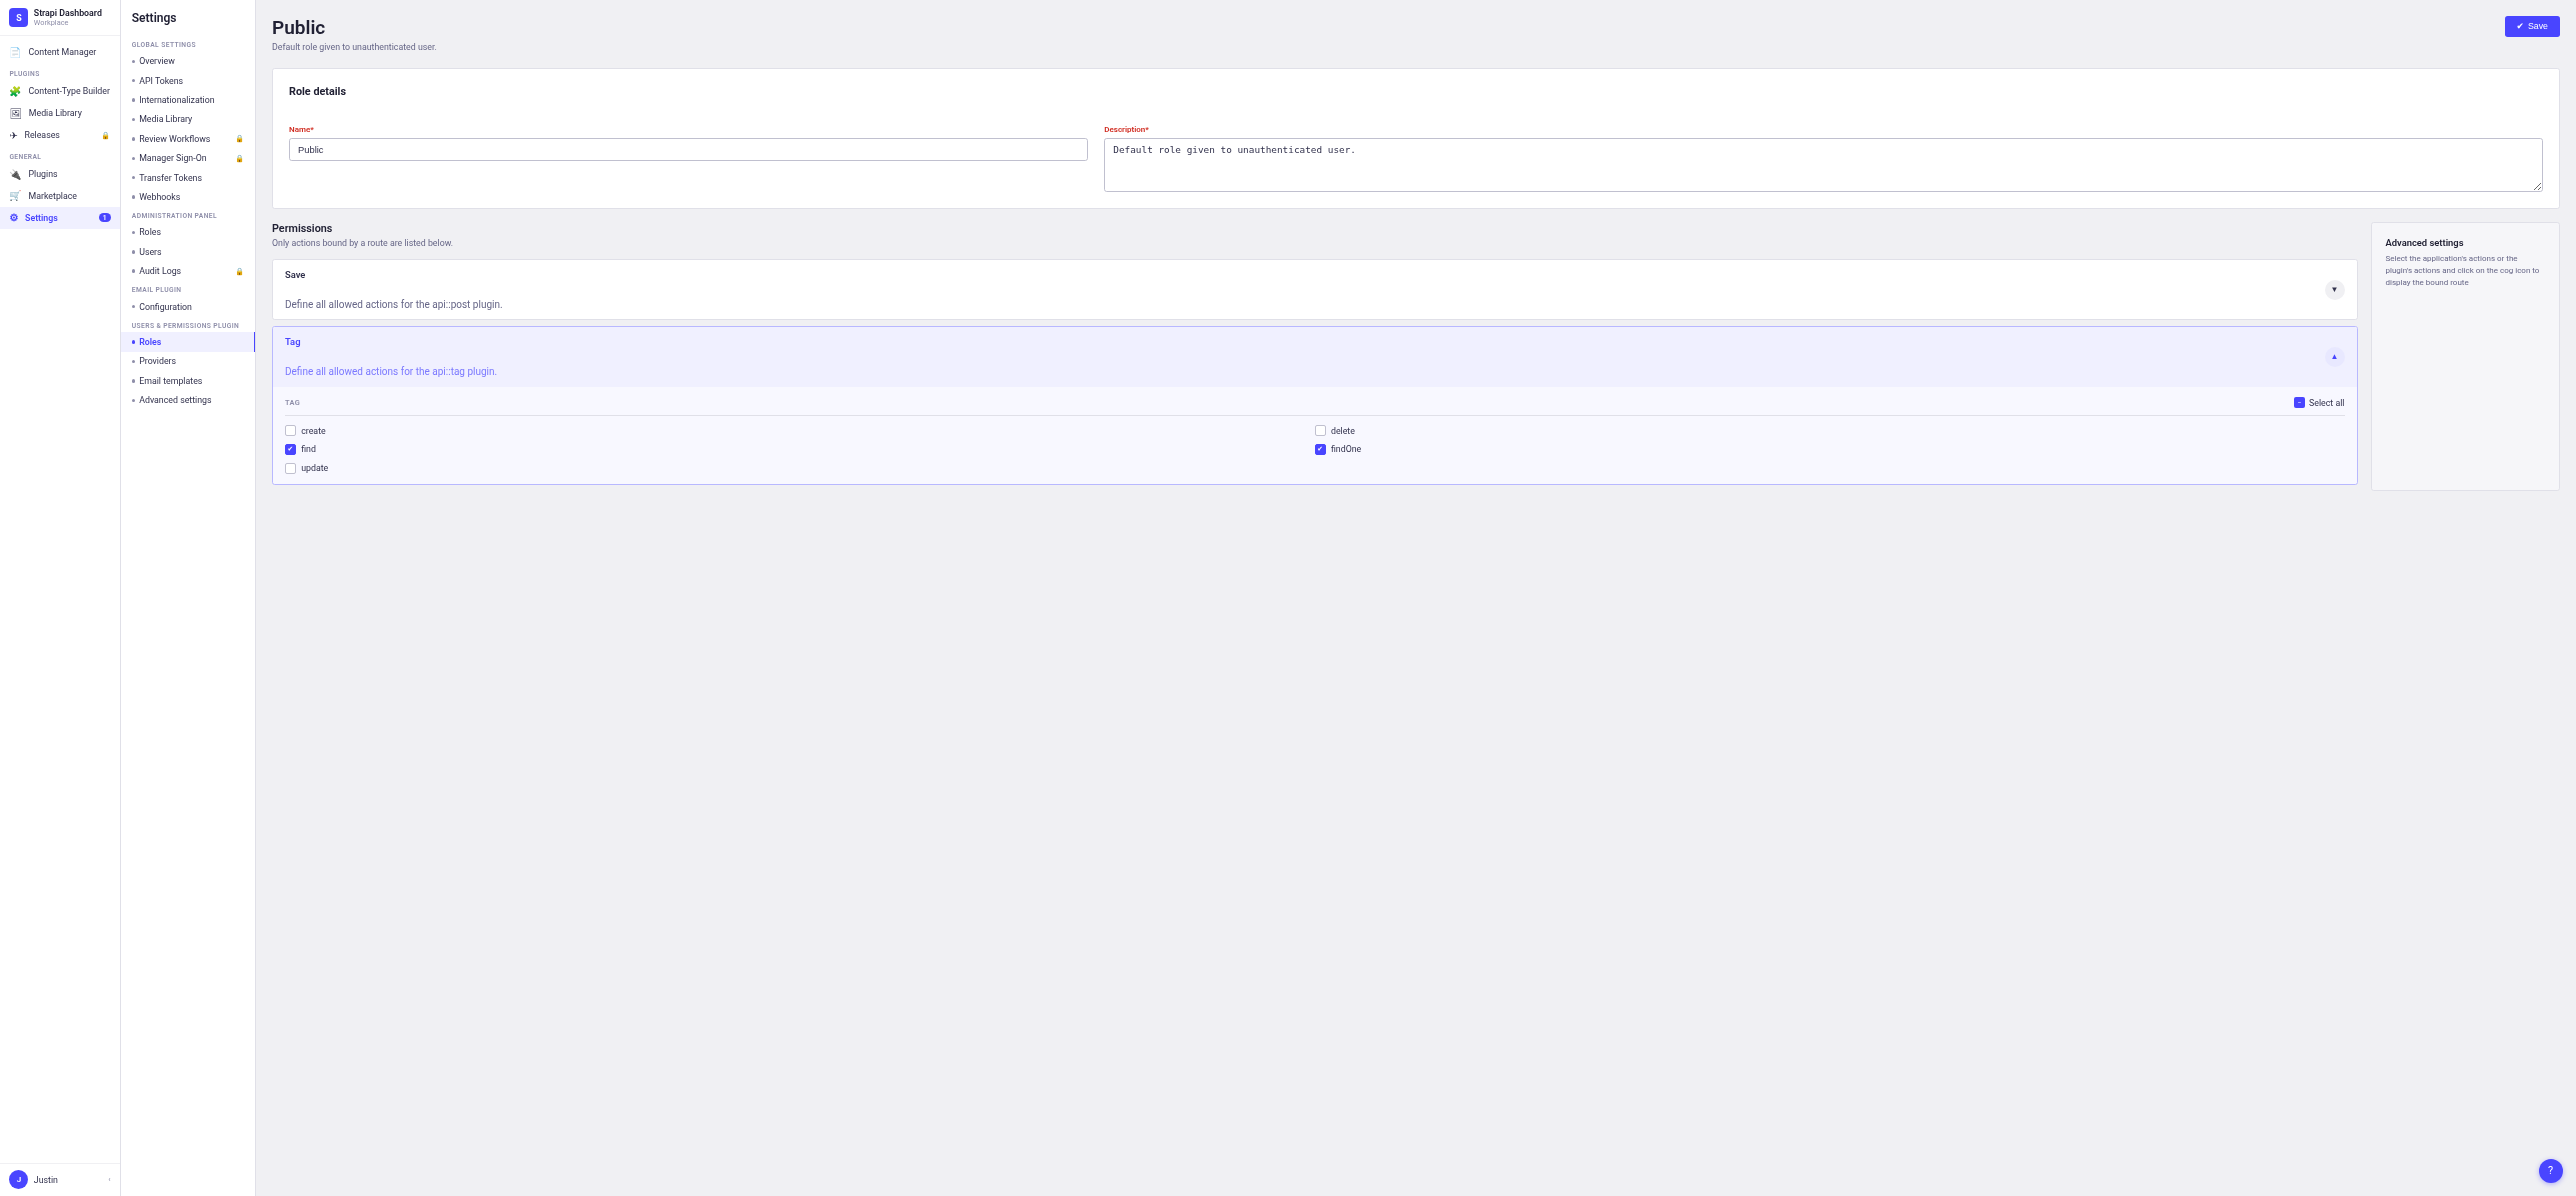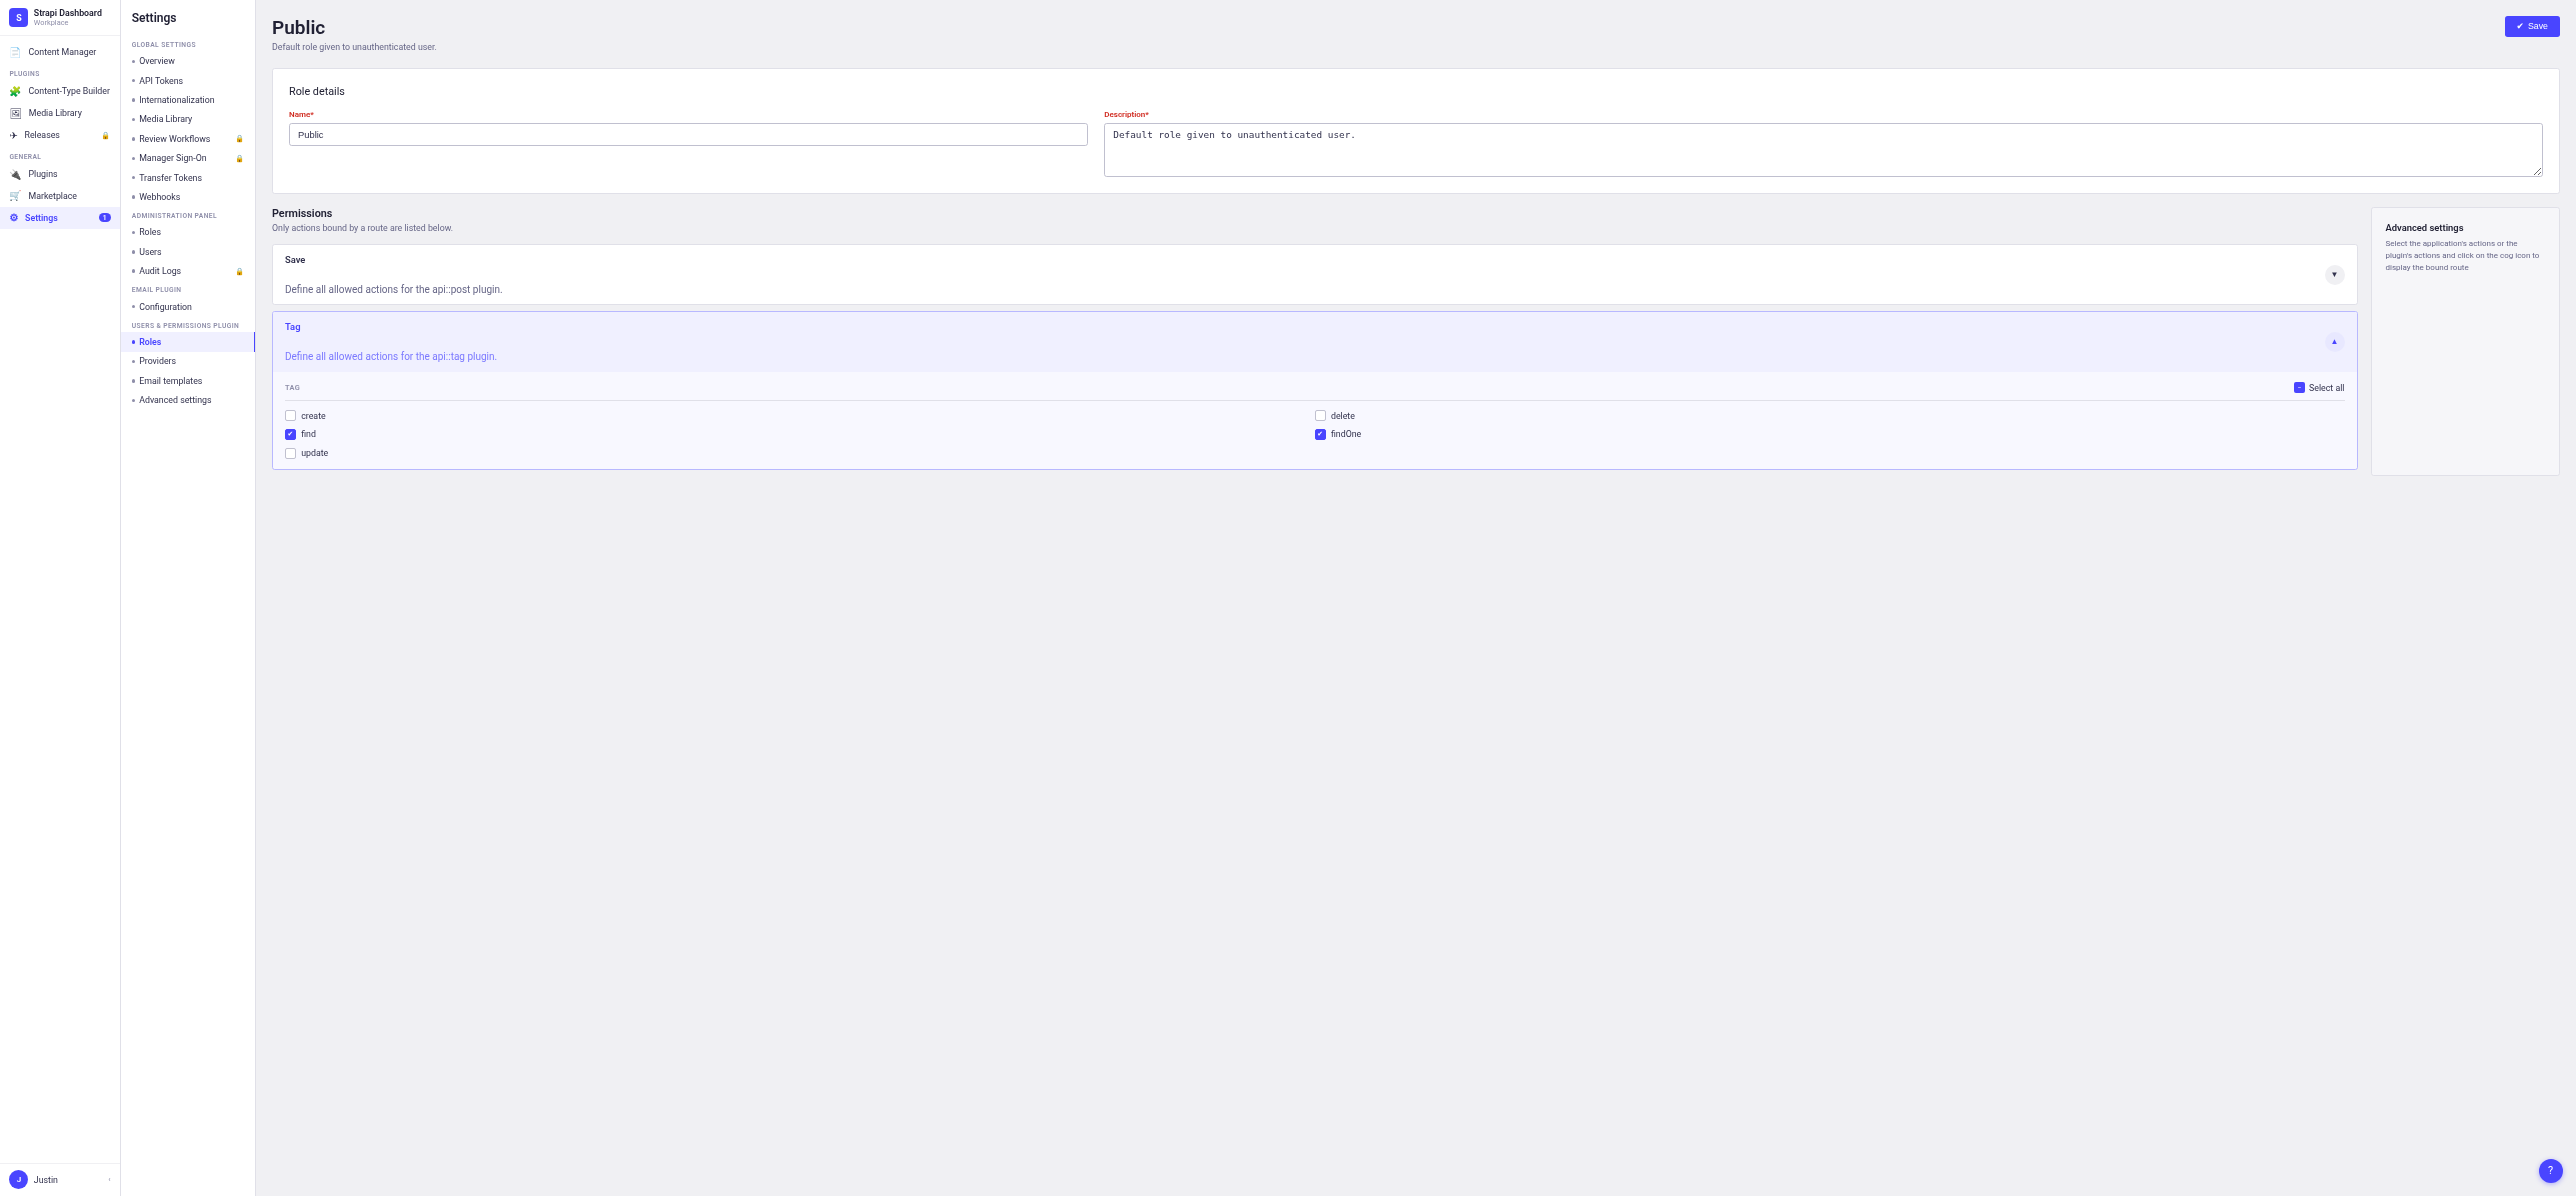--- a/index.html
+++ b/index.html
@@ -35,21 +35,21 @@
 
     
     .main-content { flex: 1; overflow-y: auto; padding: 16px 16px; }
     .page-header { display: flex; justify-content: space-between; align-items: flex-start; margin-bottom: 16px; }
     .page-title { font-size: 19px; font-weight: 600; color: #212134; }
     .page-subtitle { font-size: 8.8px; color: #666687; margin-top: 2.7px; }
     .save-btn { background: #4945ff; color: #fff; border: none; border-radius: 2.7px; padding: 5.4px 12px; font-size: 8.8px; font-weight: 500; cursor: pointer; display: flex; align-items: center; gap: 4px; }
 
     
     .card { background: #fff; border-radius: 2.7px; padding: 16px; margin-bottom: 13.5px; border: 0.7px solid #e0e0e8; }
-    .card-title { font-size: 10.8px; font-weight: 400; color: #212134; margin-bottom: 12px; }
+    .card-title { font-size: 10.8px; font-weight: 700; color: #212134; margin-bottom: 27px; }
     .form-row { display: flex; gap: 16px; }
     .form-group { display: flex; flex-direction: column; gap: 4px; flex: 1; }
     .form-group.description { flex: 1.8; }
     .form-label { font-size: 8px; font-weight: 600; color: #32324d; }
     .form-label span { color: #d02b20; }
     .form-input { border: 0.7px solid #c0c0cf; border-radius: 2.7px; padding: 5.4px 8px; font-size: 9.4px; color: #32324d; outline: none; }
     .form-textarea { border: 0.7px solid #c0c0cf; border-radius: 2.7px; padding: 5.4px 8px; font-size: 9.4px; color: #32324d; resize: vertical; min-height: 54px; outline: none; }
 
     
     .permissions-layout { display: flex; gap: 13.5px; }

